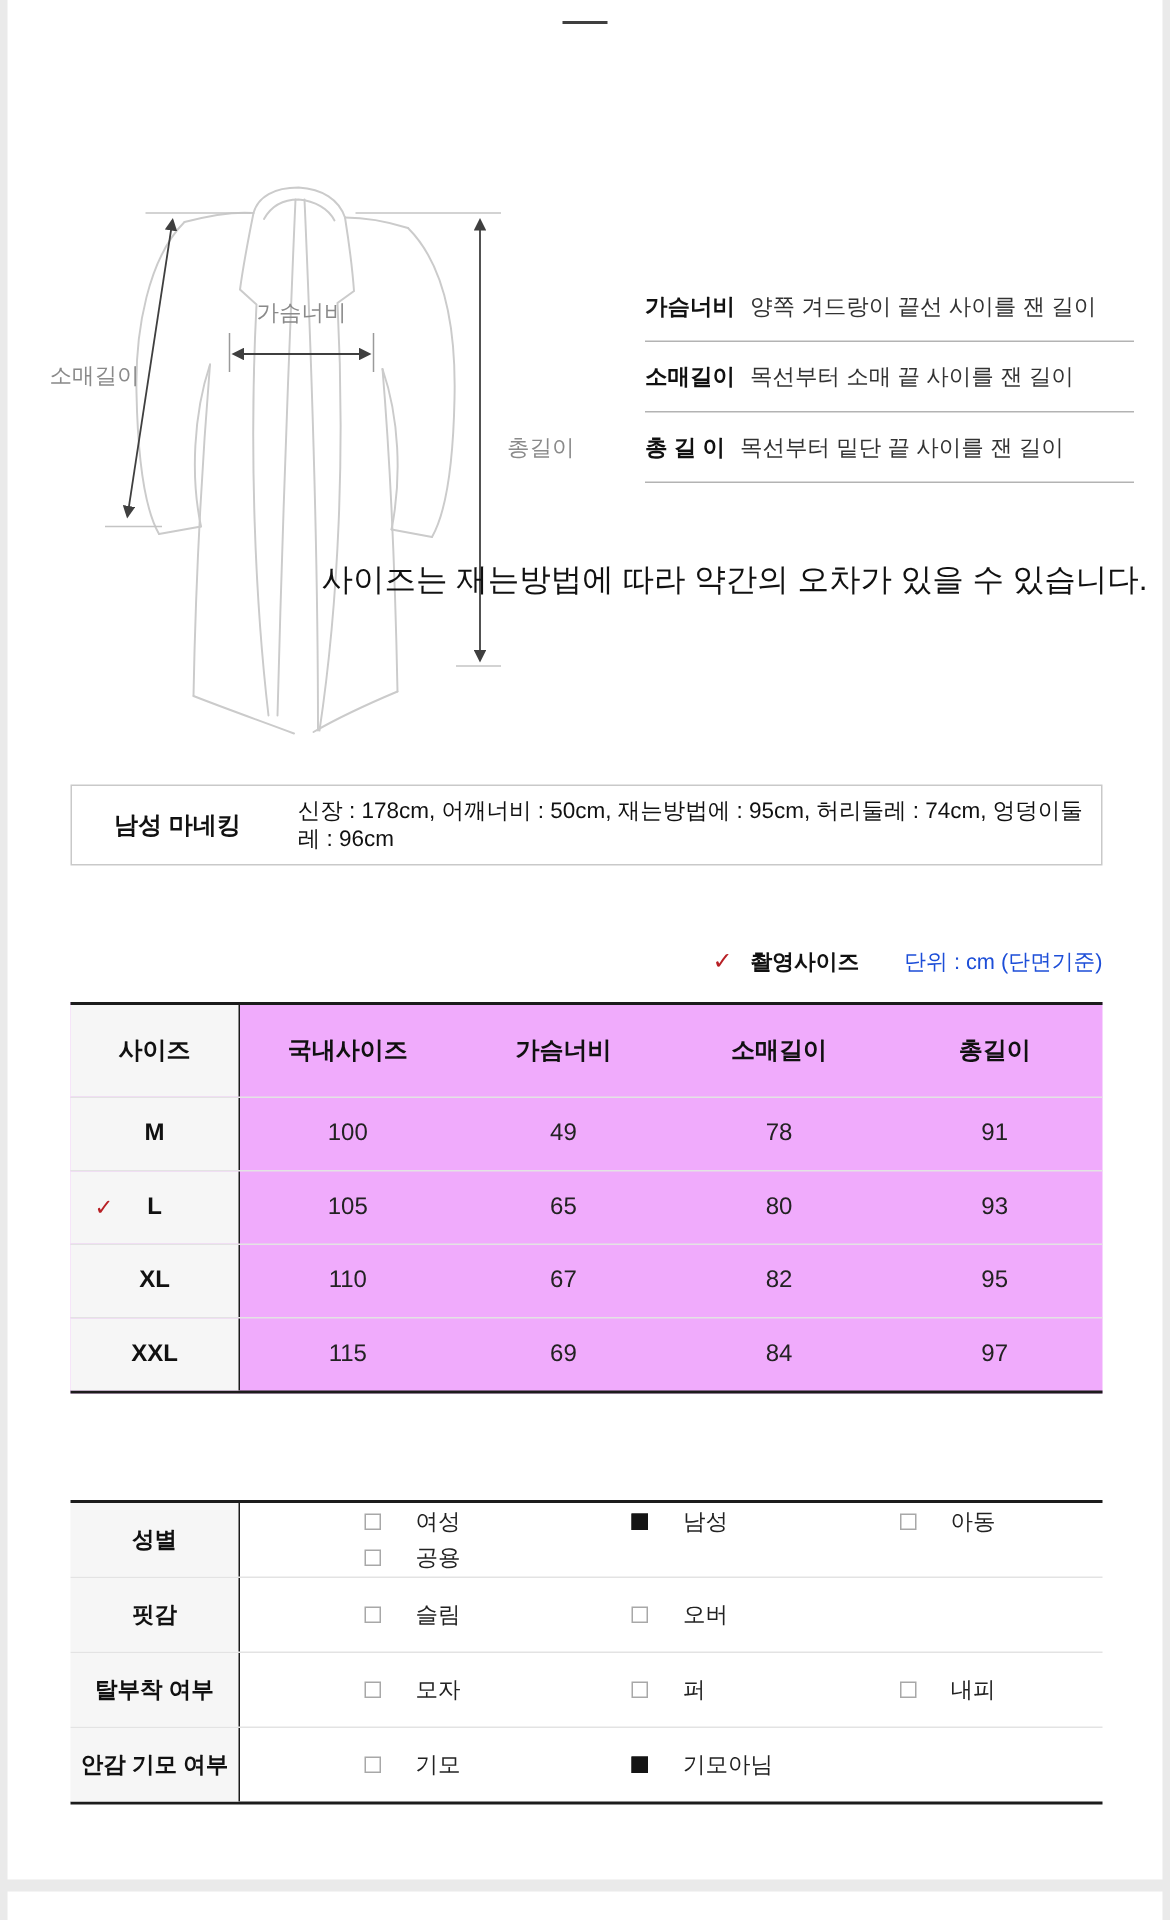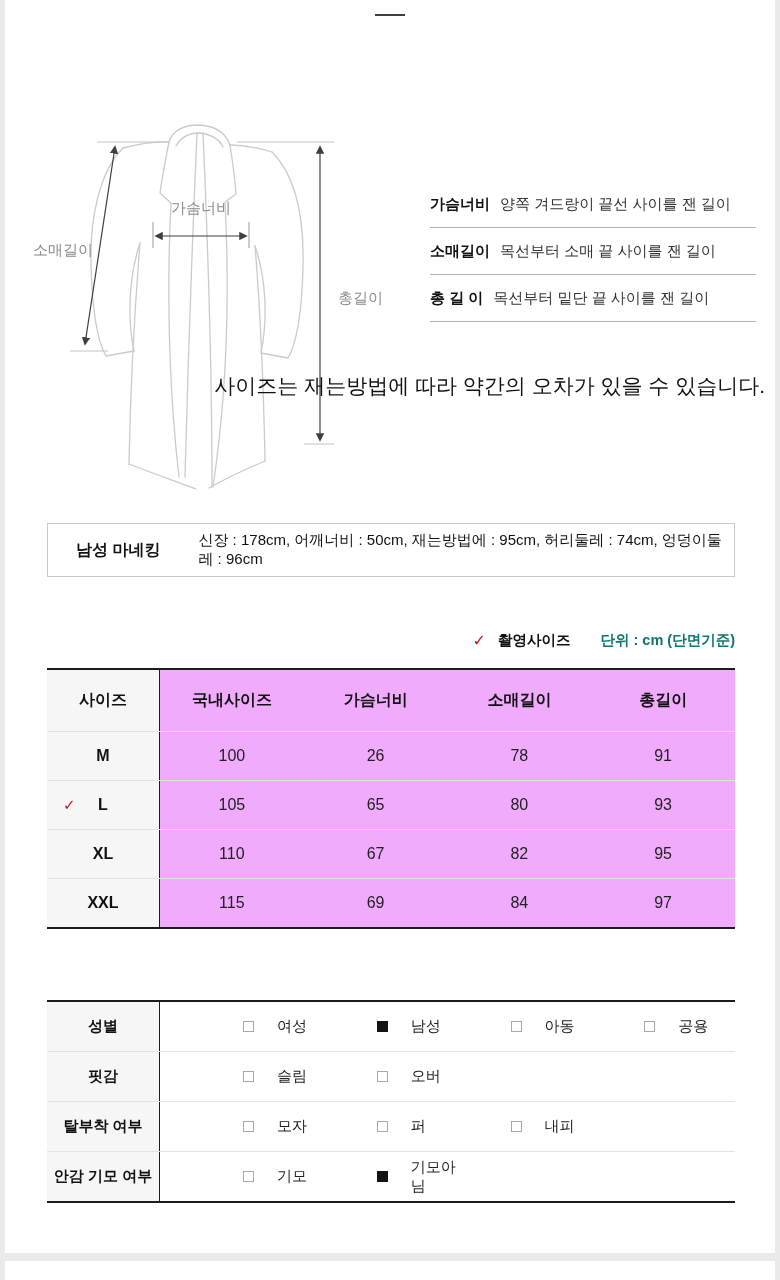--- a/index.html
+++ b/index.html
@@ -27,42 +27,42 @@
   
   .mannequin{position:absolute;left:47px;top:523px;width:688px;height:54px;border:1px solid #c9c9c9;
              display:flex;align-items:center;box-sizing:border-box;background:#fff;}
   .mann-label{font-weight:700;font-size:16px;color:#111;margin-left:28px;white-space:pre;}
   .mann-info{font-size:15px;color:#111;margin-left:38px;}
 
   
   .legend{position:absolute;top:631px;right:45px;display:flex;align-items:center;font-size:14.5px;}
   .legend .check{color:#b82025;font-weight:700;font-size:16px;margin-right:12px;}
   .legend .lg-label{font-weight:600;color:#111;}
-  .legend .lg-unit{margin-left:30px;font-weight:700;color:#0f766e;}
+  .legend .lg-unit{margin-left:30px;font-weight:400;color:#1d4ed8;}
 
   
   .sizes{position:absolute;left:47px;top:668px;width:688px;
          border-top:2px solid #1c1c1c;border-bottom:2px solid #1c1c1c;background:#f0abfc;}
   .t-row{display:grid;grid-template-columns:113px 1fr 1fr 1fr 1fr;border-bottom:1px solid #e3e3e3;}
   .t-row:last-child{border-bottom:none;}
   .t-row.header{height:61px;}
   .t-row.data{height:48px;}
   .t-cell{display:flex;align-items:center;justify-content:center;font-size:16px;color:#222;}
   .t-cell.first{background:#f6f6f6;border-right:1px solid #1c1c1c;font-weight:700;color:#111;position:relative;}
   .t-row.header .t-cell{font-weight:700;color:#111;}
   .row-check{position:absolute;left:16px;color:#b82025;font-weight:700;font-size:15px;}
 
   
   .attrs{position:absolute;left:47px;top:1000px;width:688px;
          border-top:2px solid #1c1c1c;border-bottom:2px solid #1c1c1c;background:#fff;}
   .a-row{display:grid;grid-template-columns:113px 1fr;border-bottom:1px solid #e3e3e3;height:49px;gap:40px;}
   .a-row:last-child{border-bottom:none;}
   .a-label{background:#f6f6f6;border-right:1px solid #1c1c1c;display:flex;align-items:center;
            justify-content:center;font-weight:700;font-size:15px;color:#111;white-space:pre;}
-  .a-opts{display:grid;grid-template-columns:repeat(4,1fr);}
+  .a-opts{display:grid;grid-template-columns:repeat(3,1fr);}
   .a-opt{display:flex;align-items:center;padding-left:43px;}
   .cb{width:11px;height:11px;border:1px solid #a8a8a8;background:#fff;flex:none;box-sizing:border-box;}
   .cb[data-checked="true"]{background:#141414;border-color:#141414;}
   .opt-label{margin-left:23px;font-size:15px;color:#222;}
 </style>
 </head>
 <body>
 
 <div class="page">
   <div class="edge-strip left"></div>
@@ -157,21 +157,21 @@
       <div class="t-cell">가슴너비</div>
       <div class="t-cell">소매길이</div>
       <div class="t-cell">총길이</div>
     </div>
     <div class="t-row data">
       <div class="t-cell first">
         <span class="row-check"></span>
         <span>M</span>
       </div>
       <div class="t-cell">100</div>
-      <div class="t-cell">26</div>
+      <div class="t-cell">49</div>
       <div class="t-cell">78</div>
       <div class="t-cell">91</div>
     </div>
     <div class="t-row data">
       <div class="t-cell first">
         <span class="row-check">✓</span>
         <span>L</span>
       </div>
       <div class="t-cell">105</div>
       <div class="t-cell">65</div>

